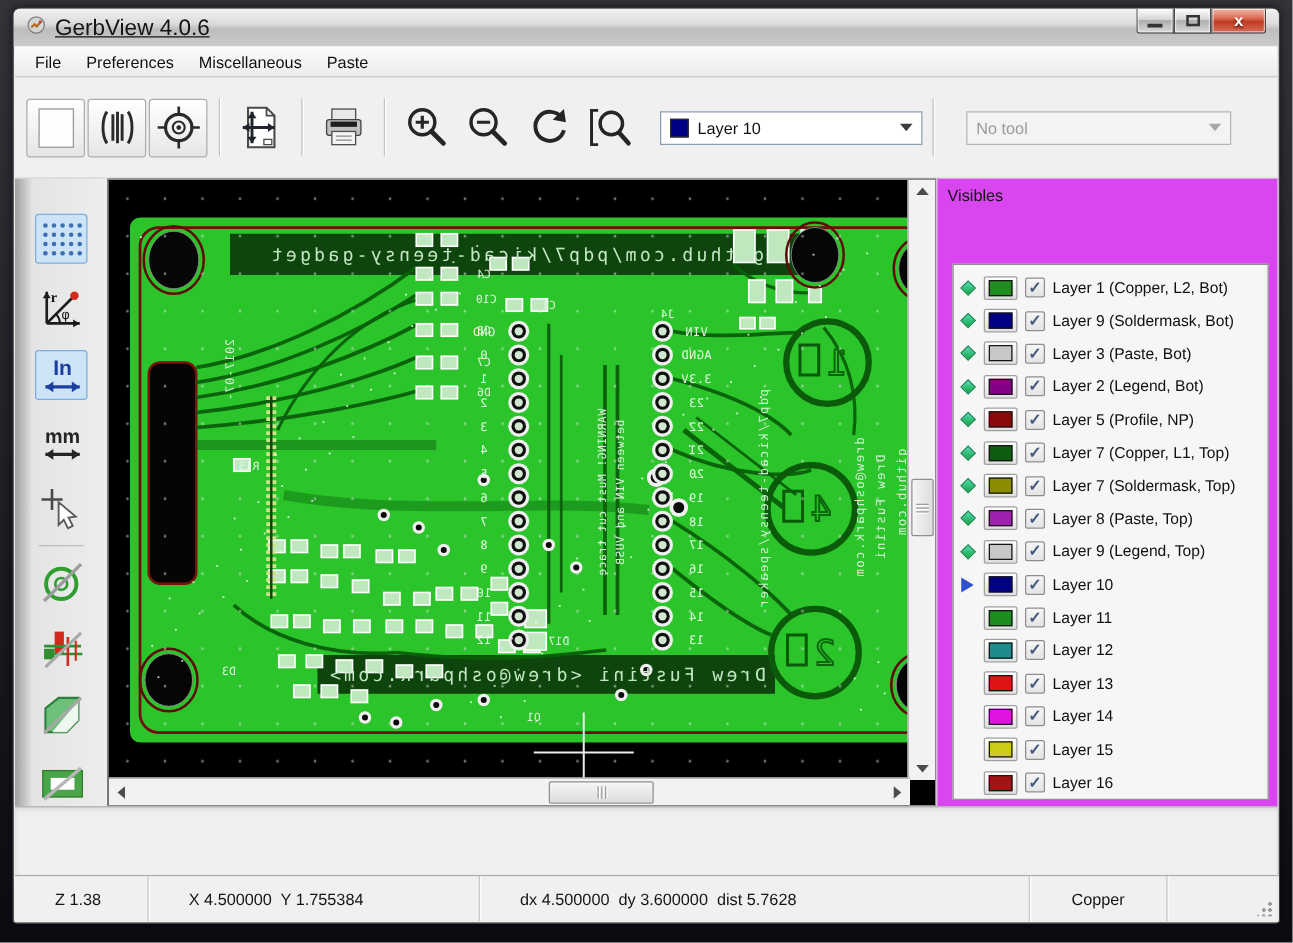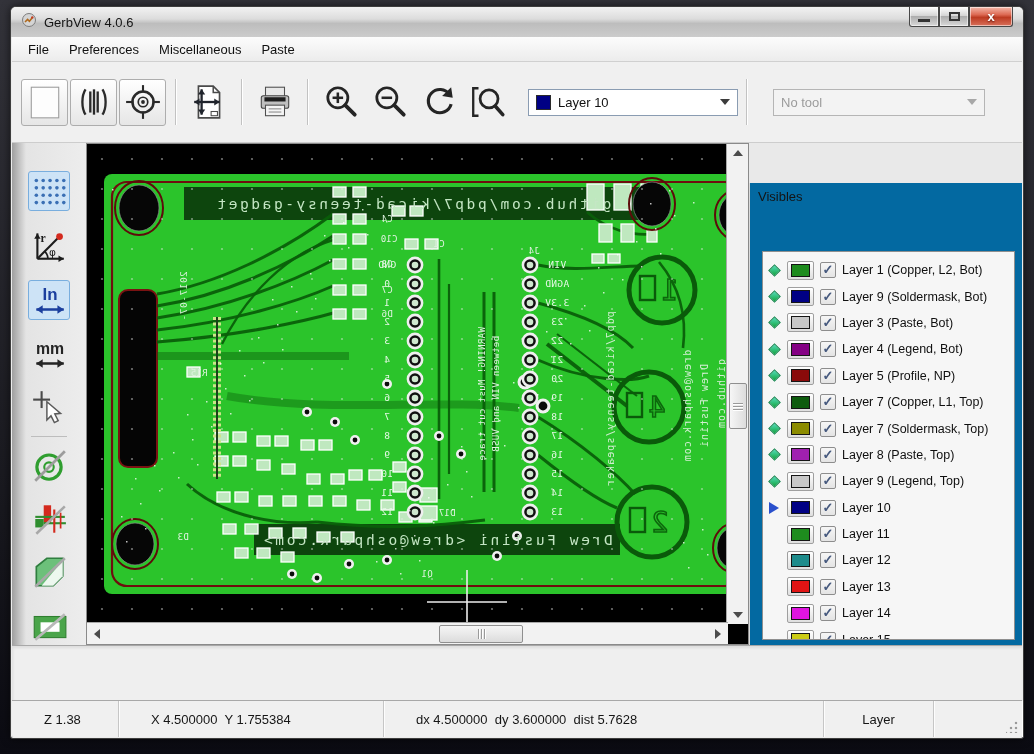--- a/index.html
+++ b/index.html
@@ -15,21 +15,21 @@
     border:1px solid #3e3e3e; border-radius:6px 6px 3px 3px;
     box-shadow: inset 0 0 0 1px rgba(255,255,255,.6), 0 0 8px rgba(0,0,0,.6);
   }
   
   .titlebar {
     position:absolute; top:0; left:0; right:0; height:30px;
     background: linear-gradient(#f2f2f2, #dcdcdc 40%, #bdbdbd 55%, #cccccc);
     border-radius:5px 5px 0 0;
     display:flex; align-items:center; padding-left:10px; gap:7px;
   }
-  .title-text { font-size:13px; color:#141414; }
+  .title-text { font-size:18px; color:#141414;text-decoration:underline; }
   .win-buttons { position:absolute; top:0; right:10px; display:flex; }
   .win-btn {
     width:30px; height:20px; border:1px solid #484848; border-top:none;
     background: linear-gradient(#fefefe, #d6d6d6 45%, #adadad 50%, #d9d9d9);
     display:flex; align-items:center; justify-content:center;
     box-shadow: inset 0 0 0 1px rgba(255,255,255,.55);
   }
   .win-btn.min { border-radius:0 0 0 3px; }
   .win-btn.close {
     width:44px; border-radius:0 0 3px 0; color:#fff; font-weight:bold; font-size:13px;
@@ -105,21 +105,21 @@
     display:flex; flex-direction:column; align-items:center; justify-content:center; gap:2px;
   }
   .vthumb i { width:10px; height:1px; background:#9a9a9a; box-shadow:0 1px 0 #fff; }
   .hthumb {
     position:absolute; left:352px; top:2px; width:84px; height:18px;
     background:linear-gradient(#f6f6f6,#dcdcdc); border:1px solid #8f8f8f; border-radius:2px;
     display:flex; align-items:center; justify-content:center; gap:2px;
   }
   .hthumb i { width:1px; height:10px; background:#9a9a9a; box-shadow:1px 0 0 #fff; }
   
-  .right-panel { flex:1; background:#0369a1; position:relative; padding:6px 8px; border-left:1px solid #dadada;margin-top:40px; }
+  .right-panel { flex:1; background:#d946ef; position:relative; padding:6px 8px; border-left:1px solid #dadada; }
   .rp-title { font-size:13px; color:#141414; }
   .rp-tabs { position:absolute; top:40px; left:32px; display:flex; z-index:2; }
   .rp-tab {
     padding:5px 13px 4px; font-size:13px; color:#141414;
     border:1px solid #898989; border-bottom:none; border-radius:3px 3px 0 0;
     background:linear-gradient(#f3f3f3,#dadada); margin-right:2px;
   }
   .rp-tab.active { background:#fbfbfb; padding-top:6px; position:relative; top:-2px; }
   .layer-list {
     position:absolute; top:68px; left:12px; right:7px; bottom:5px;
@@ -825,21 +825,21 @@
             <span>Layer 3 (Paste, Bot)</span>
           </div>
           <div class="layer-row">
             <span class="lmark">
               <span class="diamond"></span>
             </span>
             <span class="swbtn">
               <i style="background:#840084"></i>
             </span>
             <span class="chk">✓</span>
-            <span>Layer 4 (Legend, Bot)</span>
+            <span>Layer 2 (Legend, Bot)</span>
           </div>
           <div class="layer-row">
             <span class="lmark">
               <span class="diamond"></span>
             </span>
             <span class="swbtn">
               <i style="background:#8a0a0a"></i>
             </span>
             <span class="chk">✓</span>
             <span>Layer 5 (Profile, NP)</span>
@@ -945,19 +945,19 @@
         </div>
     </div>
   </div>
 
   <div class="message-panel"></div>
 
   <div class="statusbar">
     <div class="sb-field sb-zoom">Z 1.38</div>
     <div class="sb-field sb-pos">X 4.500000  Y 1.755384</div>
     <div class="sb-field sb-rel">dx 4.500000  dy 3.600000  dist 5.7628</div>
-    <div class="sb-field sb-units">Layer</div>
+    <div class="sb-field sb-units">Copper</div>
     <div class="sb-field sb-grip">
       <span class="grip"></span>
     </div>
   </div>
 
 </div>
 
 </body></html>

